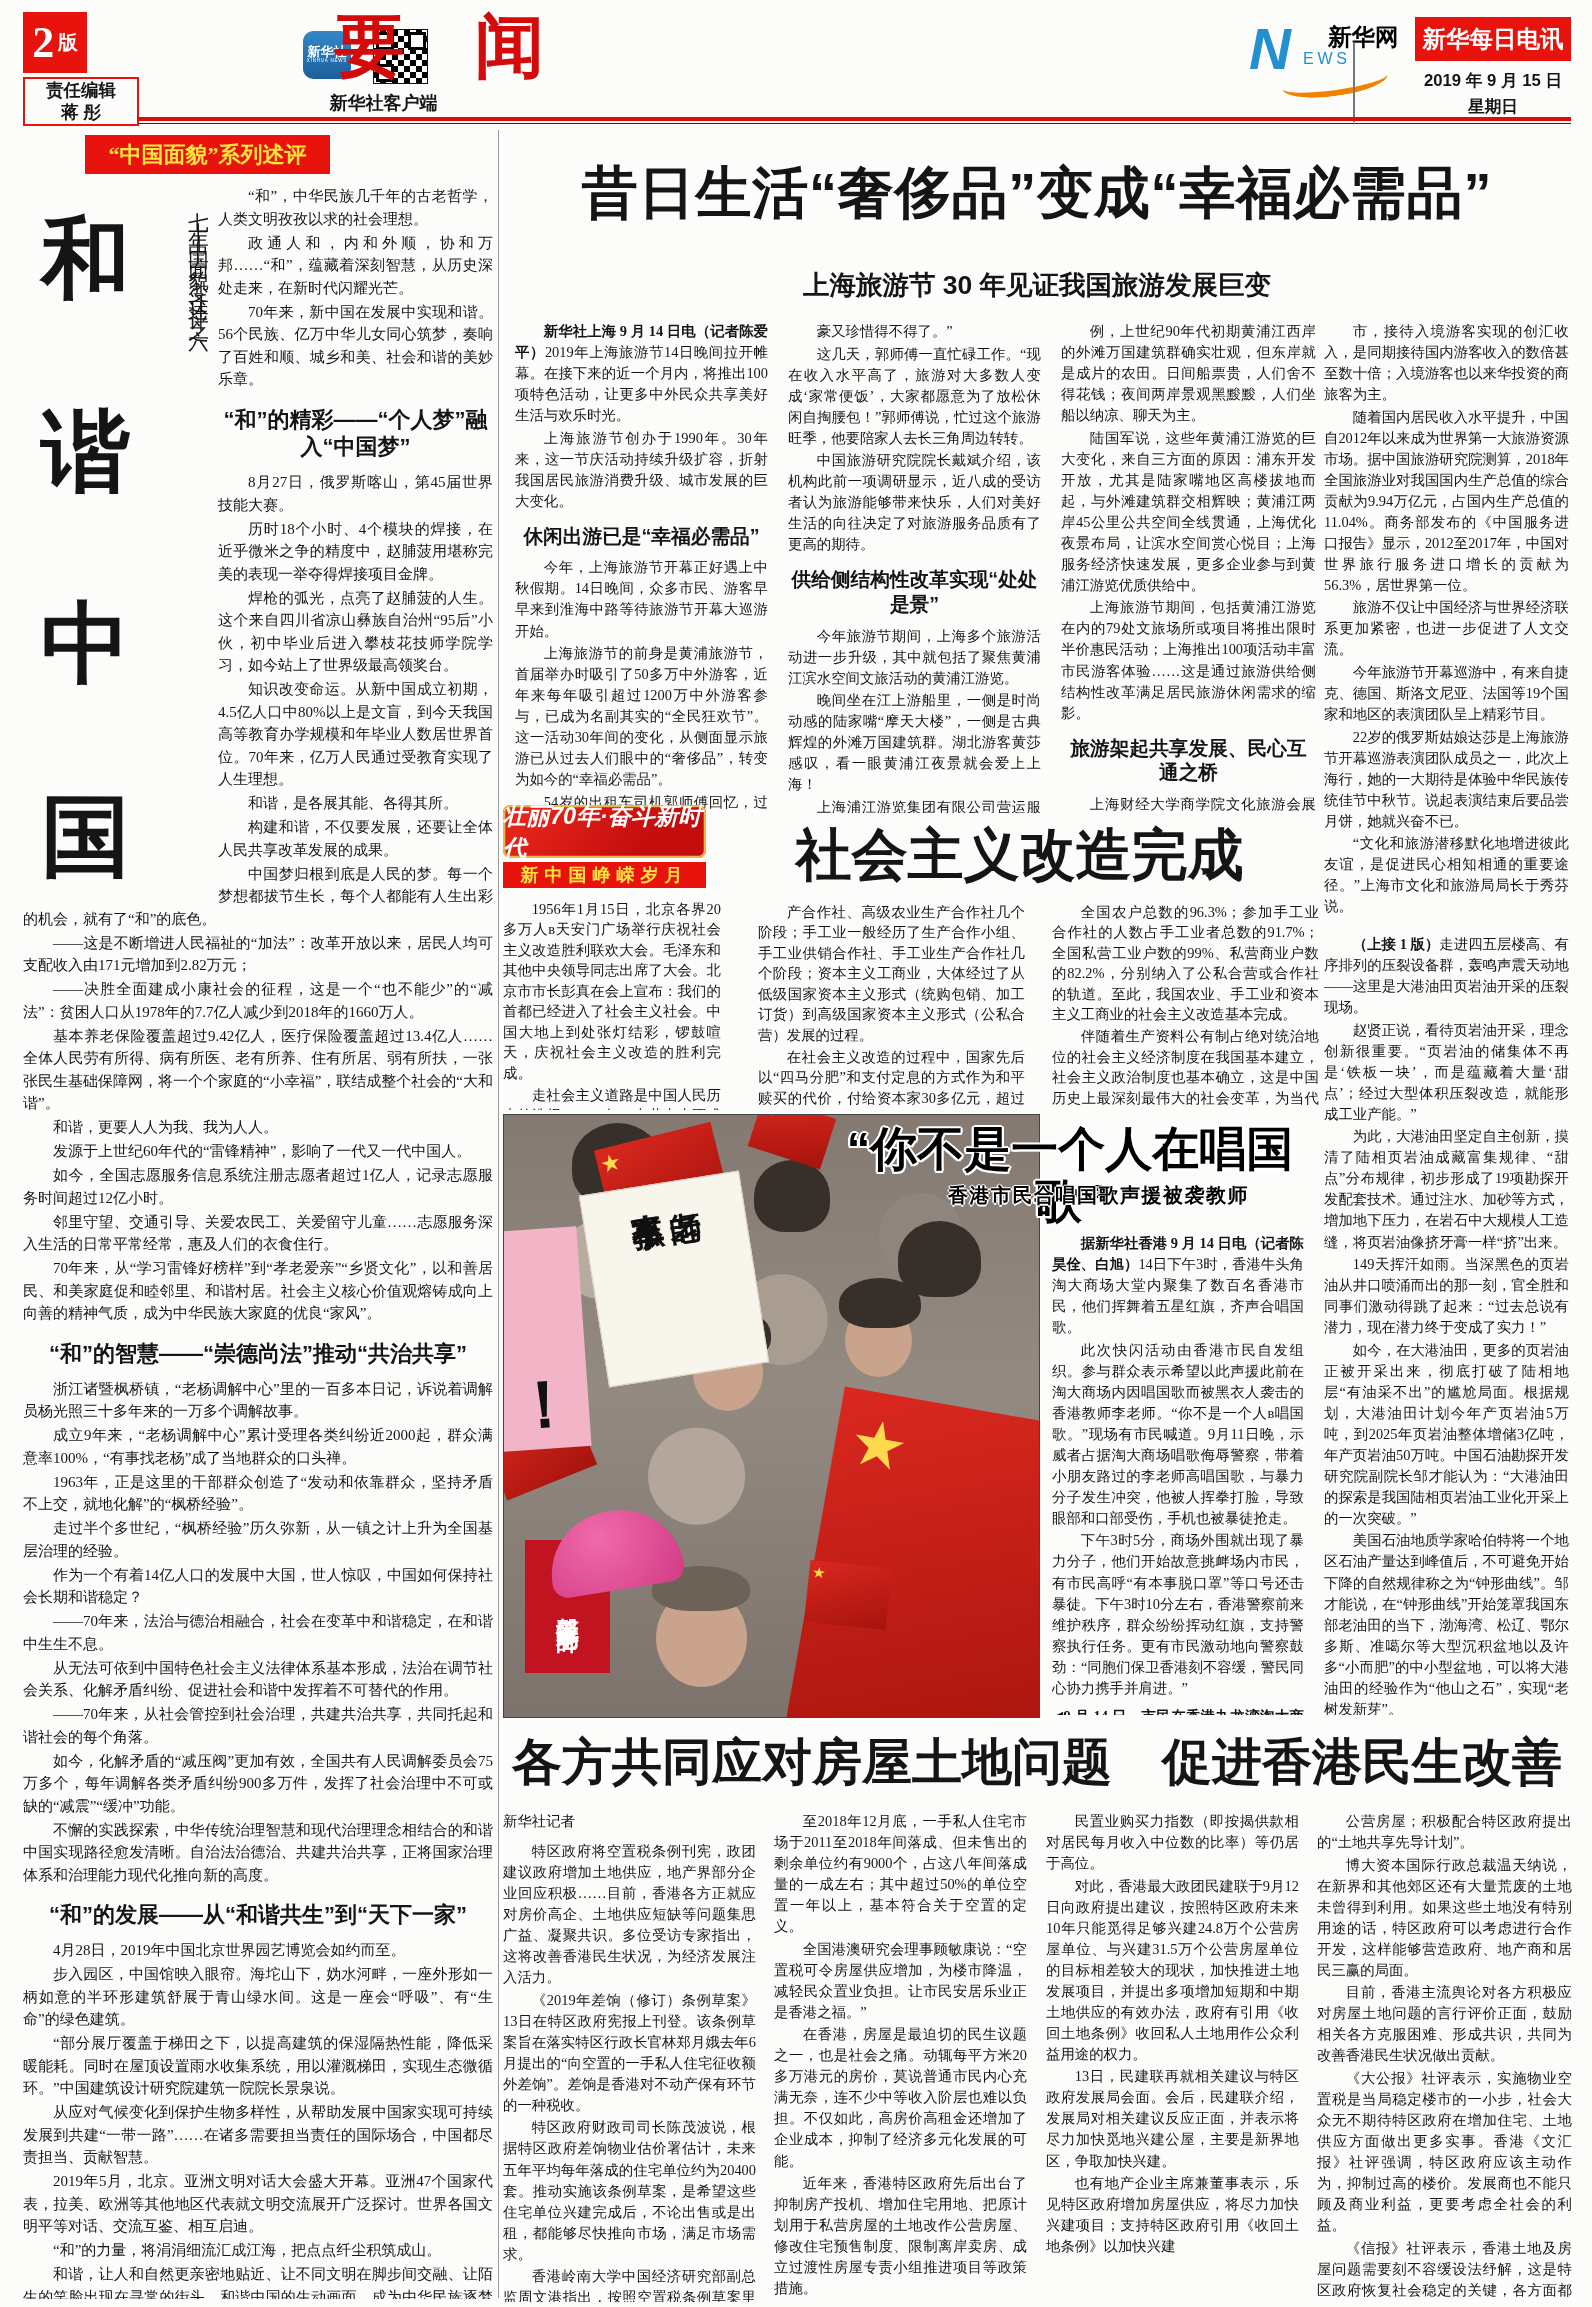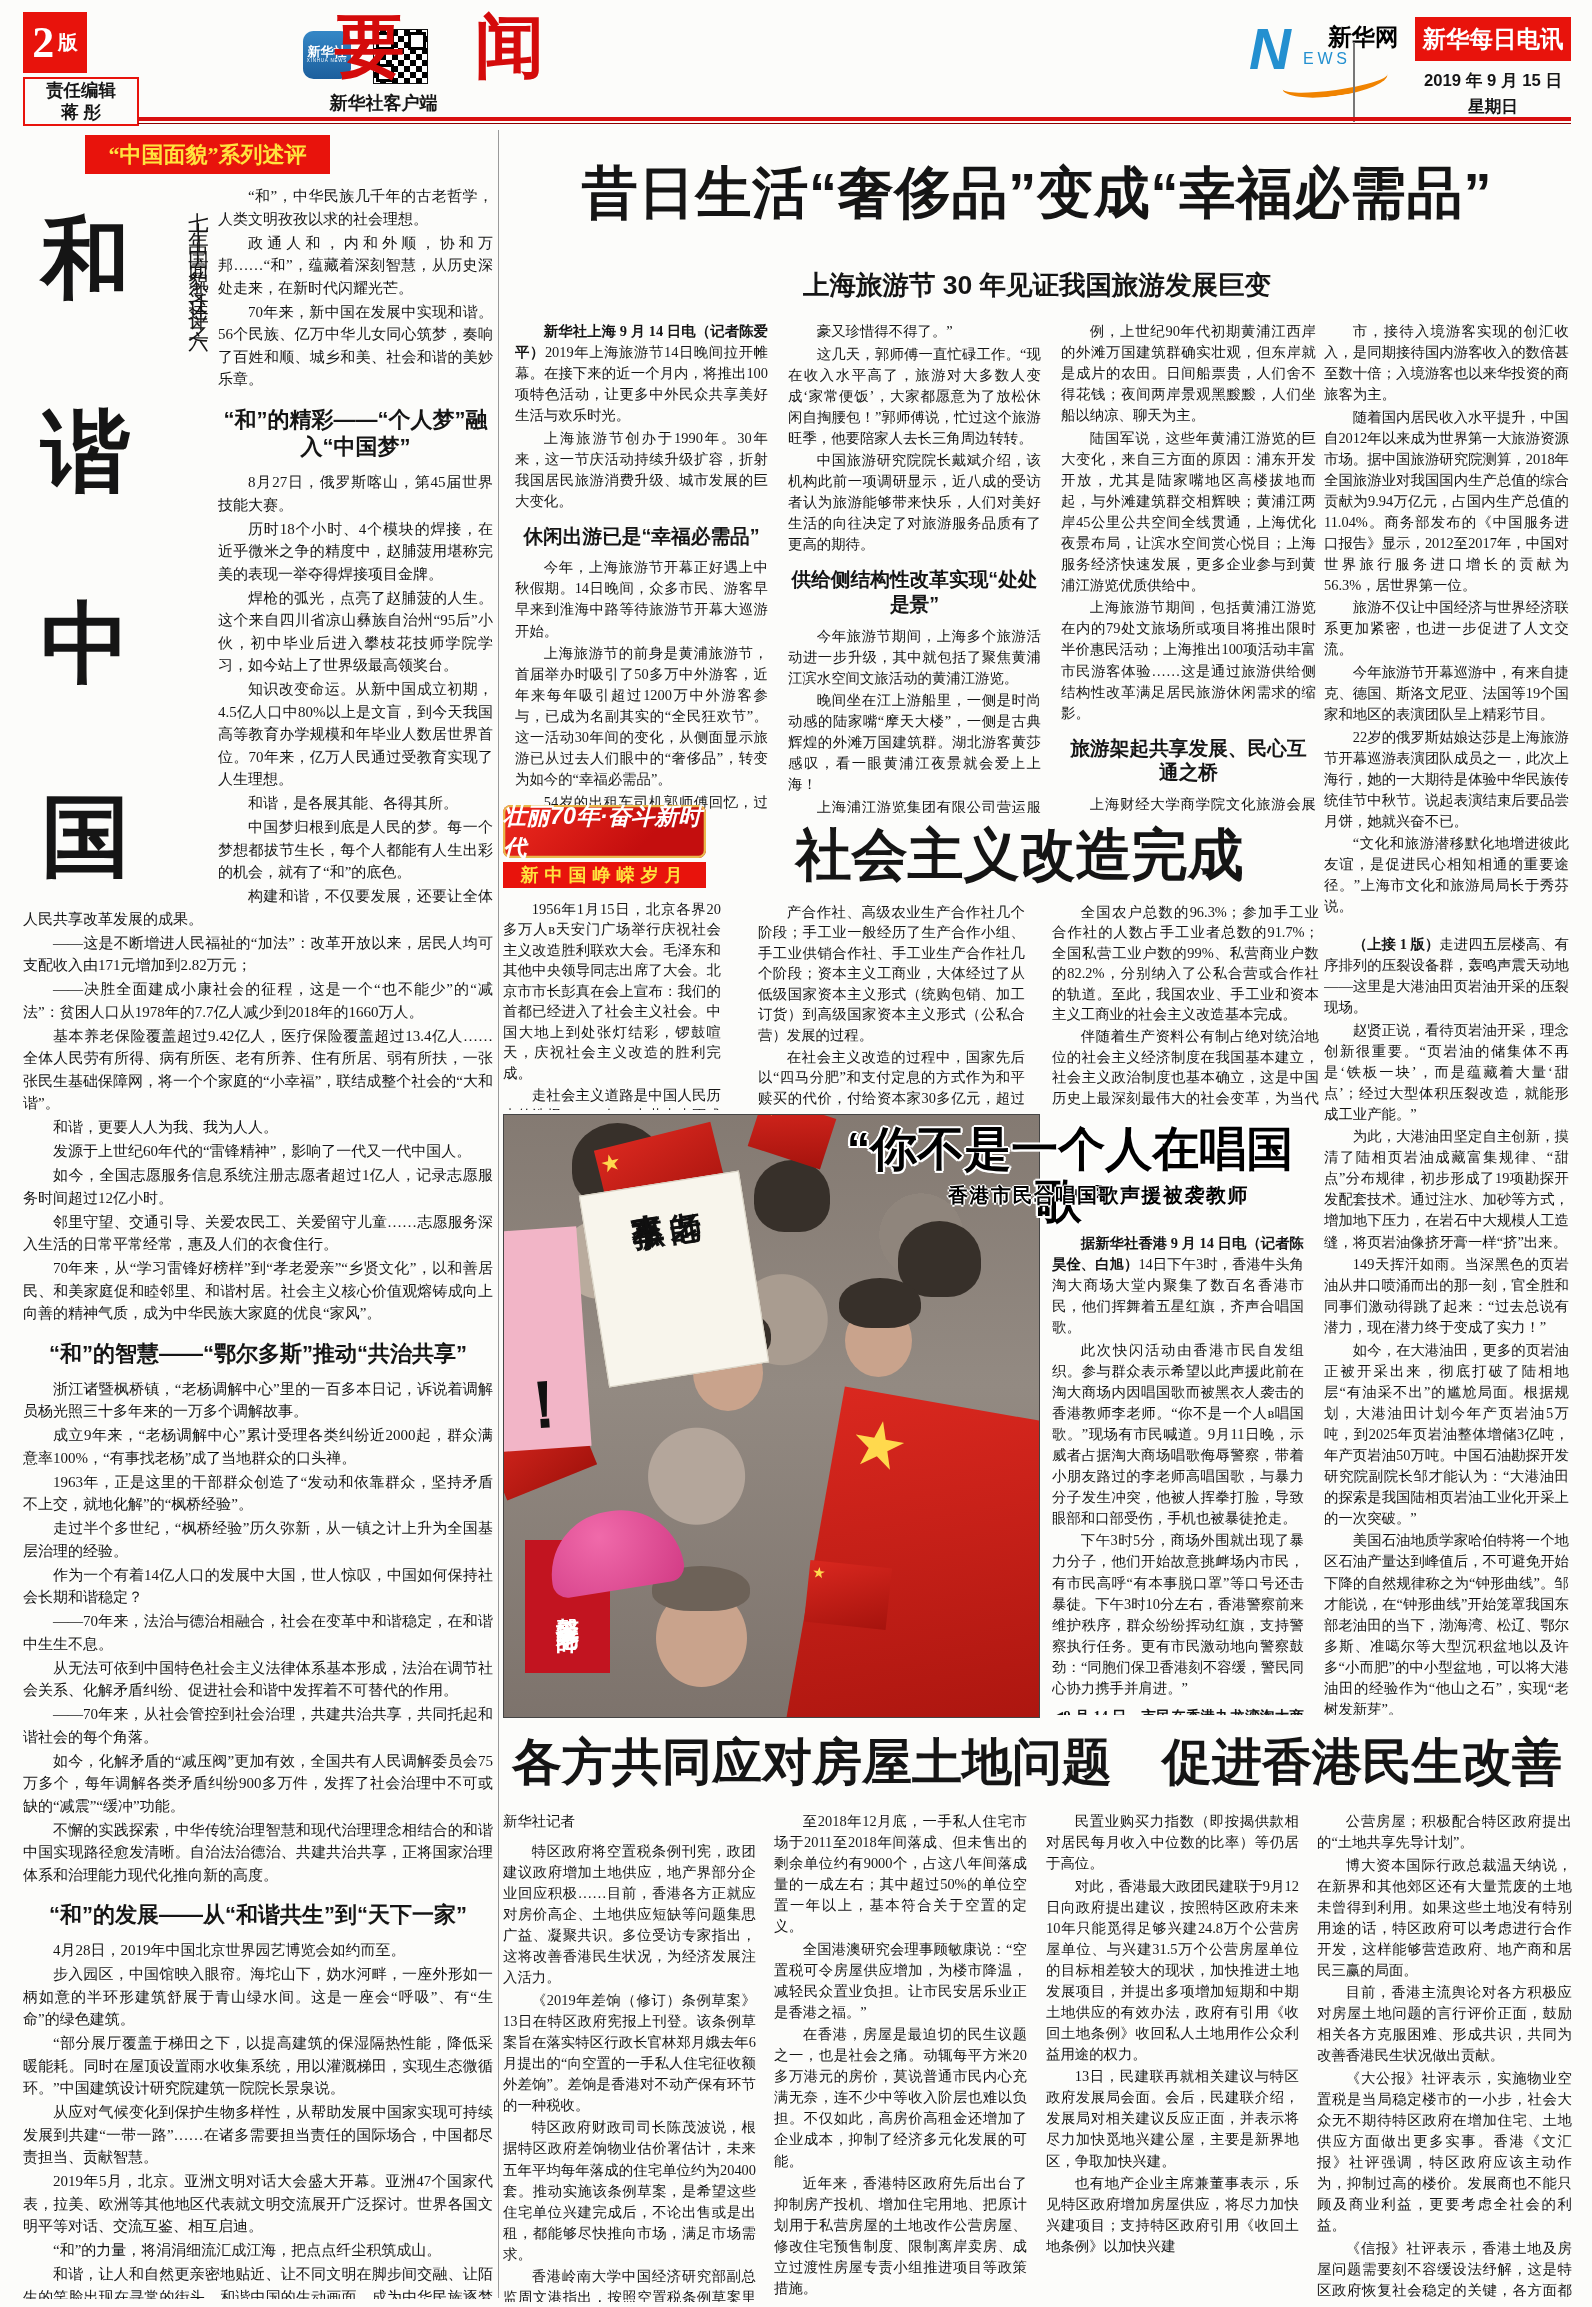--- a/index.html
+++ b/index.html
@@ -190,31 +190,31 @@
     <div>
         <p class="para">“和”，中华民族几千年的古老哲学，人类文明孜孜以求的社会理想。</p>
         <p class="para">政通人和，内和外顺，协和万邦……“和”，蕴藏着深刻智慧，从历史深处走来，在新时代闪耀光芒。</p>
         <p class="para">70年来，新中国在发展中实现和谐。56个民族、亿万中华儿女同心筑梦，奏响了百姓和顺、城乡和美、社会和谐的美妙乐章。</p>
         <h4 class="colhead">“和”的精彩——“个人梦”融入“中国梦”</h4>
         <p class="para">8月27日，俄罗斯喀山，第45届世界技能大赛。</p>
         <p class="para">历时18个小时、4个模块的焊接，在近乎微米之争的精度中，赵脯菠用堪称完美的表现一举夺得焊接项目金牌。</p>
         <p class="para">焊枪的弧光，点亮了赵脯菠的人生。这个来自四川省凉山彝族自治州“95后”小伙，初中毕业后进入攀枝花技师学院学习，如今站上了世界级最高领奖台。</p>
         <p class="para">知识改变命运。从新中国成立初期，4.5亿人口中80%以上是文盲，到今天我国高等教育办学规模和年毕业人数居世界首位。70年来，亿万人民通过受教育实现了人生理想。</p>
         <p class="para">和谐，是各展其能、各得其所。</p>
+        <p class="para">构建和谐，不仅要发展，还要让全体人民共享改革发展的成果。</p>
         <p class="para">中国梦归根到底是人民的梦。每一个梦想都拔节生长，每个人都能有人生出彩的机会，就有了“和”的底色。</p>
-        <p class="para">构建和谐，不仅要发展，还要让全体人民共享改革发展的成果。</p>
         <p class="para">——这是不断增进人民福祉的“加法”：改革开放以来，居民人均可支配收入由171元增加到2.82万元；</p>
         <p class="para">——决胜全面建成小康社会的征程，这是一个“也不能少”的“减法”：贫困人口从1978年的7.7亿人减少到2018年的1660万人。</p>
         <p class="para">基本养老保险覆盖超过9.42亿人，医疗保险覆盖超过13.4亿人……全体人民劳有所得、病有所医、老有所养、住有所居、弱有所扶，一张张民生基础保障网，将一个个家庭的“小幸福”，联结成整个社会的“大和谐”。</p>
         <p class="para">和谐，更要人人为我、我为人人。</p>
         <p class="para">发源于上世纪60年代的“雷锋精神”，影响了一代又一代中国人。</p>
         <p class="para">如今，全国志愿服务信息系统注册志愿者超过1亿人，记录志愿服务时间超过12亿小时。</p>
         <p class="para">邻里守望、交通引导、关爱农民工、关爱留守儿童……志愿服务深入生活的日常平常经常，惠及人们的衣食住行。</p>
         <p class="para">70年来，从“学习雷锋好榜样”到“孝老爱亲”“乡贤文化”，以和善居民、和美家庭促和睦邻里、和谐村居。社会主义核心价值观熔铸成向上向善的精神气质，成为中华民族大家庭的优良“家风”。</p>
-        <h4 class="colhead">“和”的智慧——“鄂尔多斯”推动“共治共享”</h4>
+        <h4 class="colhead">“和”的智慧——“崇德尚法”推动“共治共享”</h4>
         <p class="para">浙江诸暨枫桥镇，“老杨调解中心”里的一百多本日记，诉说着调解员杨光照三十多年来的一万多个调解故事。</p>
         <p class="para">成立9年来，“老杨调解中心”累计受理各类纠纷近2000起，群众满意率100%，“有事找老杨”成了当地群众的口头禅。</p>
         <p class="para">1963年，正是这里的干部群众创造了“发动和依靠群众，坚持矛盾不上交，就地化解”的“枫桥经验”。</p>
         <p class="para">走过半个多世纪，“枫桥经验”历久弥新，从一镇之计上升为全国基层治理的经验。</p>
         <p class="para">作为一个有着14亿人口的发展中大国，世人惊叹，中国如何保持社会长期和谐稳定？</p>
         <p class="para">——70年来，法治与德治相融合，社会在变革中和谐稳定，在和谐中生生不息。</p>
         <p class="para">从无法可依到中国特色社会主义法律体系基本形成，法治在调节社会关系、化解矛盾纠纷、促进社会和谐中发挥着不可替代的作用。</p>
         <p class="para">——70年来，从社会管控到社会治理，共建共治共享，共同托起和谐社会的每个角落。</p>
         <p class="para">如今，化解矛盾的“减压阀”更加有效，全国共有人民调解委员会75万多个，每年调解各类矛盾纠纷900多万件，发挥了社会治理中不可或缺的“减震”“缓冲”功能。</p>
         <p class="para">不懈的实践探索，中华传统治理智慧和现代治理理念相结合的和谐中国实现路径愈发清晰。自治法治德治、共建共治共享，正将国家治理体系和治理能力现代化推向新的高度。</p>

